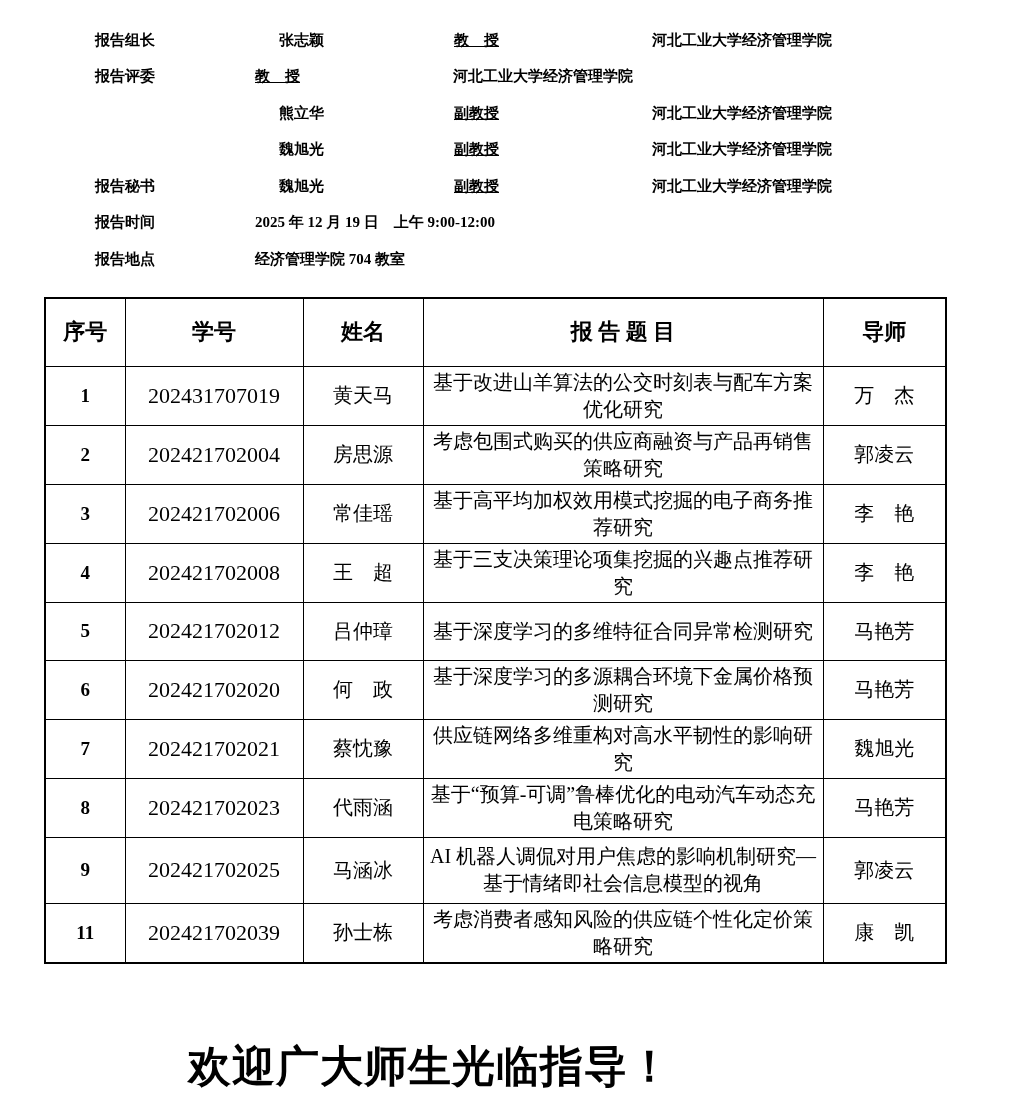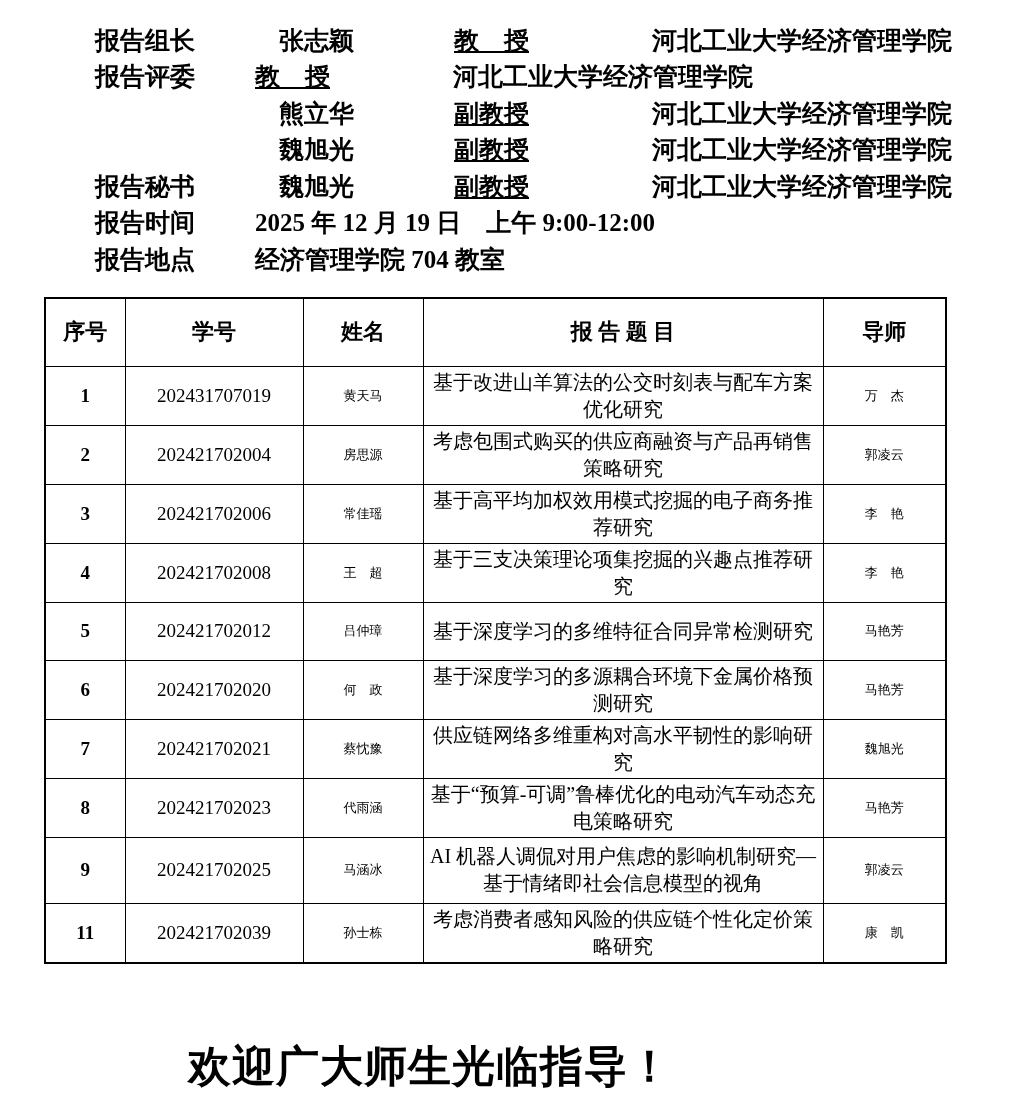--- a/index.html
+++ b/index.html
@@ -17,21 +17,21 @@
     position: absolute;
     left: 95px;
     top: 22px;
     width: 870px;
   }
   .info-row {
     display: flex;
     align-items: center;
     height: 36.5px;
     font-weight: bold;
-    font-size: 25px;
+    font-size: 15px;
     white-space: nowrap;
     justify-content: center;
   }
   .info-row .c1 { width: 160px; }
   .info-row .c2 { width: 175px; margin-left: 24px; }
   .info-row .c3 { width: 198px; text-decoration: underline; }
   .info-row .c4 { flex: 1; }
 
   
   table.schedule {
@@ -48,22 +48,22 @@
     text-align: center;
     vertical-align: middle;
     padding: 2px 5px;
     overflow: hidden;
   }
   .schedule thead tr { height: 68px; }
   .schedule tbody tr { height: 58px; }
   .schedule tbody tr.tall { height: 66px; }
   .schedule th { font-size: 22px; font-weight: bold; }
   td.cell-no  { font-weight: bold; font-size: 19px; }
-  td.cell-sid { font-size: 19px; }
-  td.cell-name, td.cell-advisor { font-size: 13px; }
+  td.cell-sid { font-size: 22px; }
+  td.cell-name, td.cell-advisor { font-size: 20px; }
   td.cell-title { font-size: 20px; line-height: 27px; }
 
   
   .footer {
     position: absolute;
     left: 0;
     top: 1038px;
     width: 860px;
     text-align: center;
     font-size: 43px;

